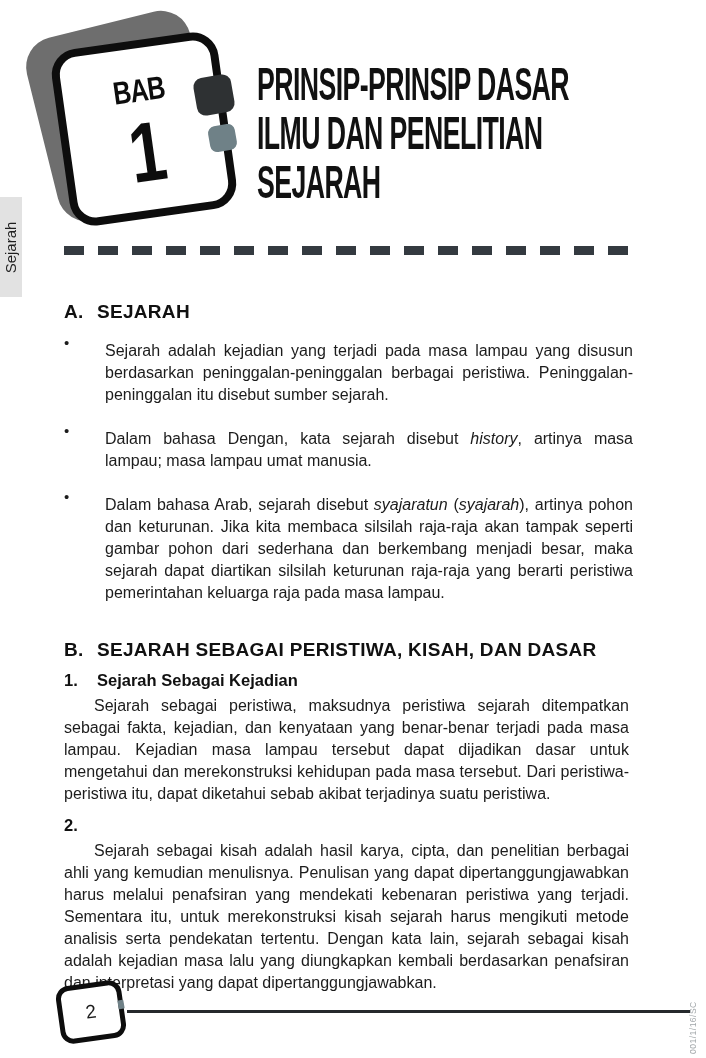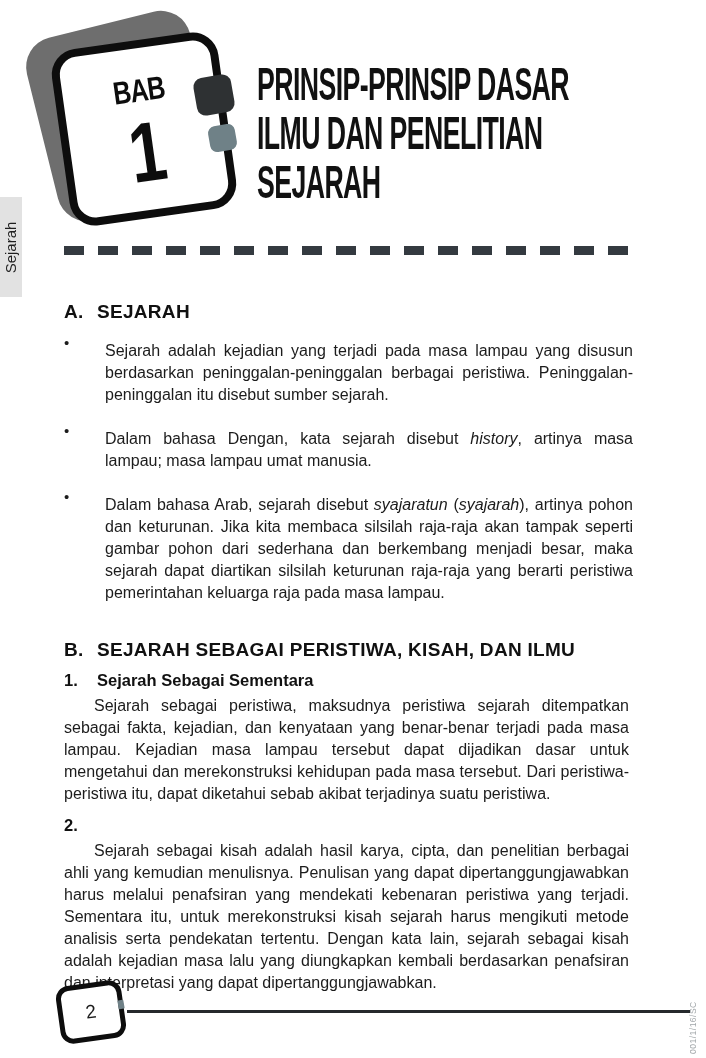--- a/index.html
+++ b/index.html
@@ -141,26 +141,26 @@
       <p class="btxt"><span>Dalam bahasa Dengan, kata sejarah disebut </span><em>history</em><span>, artinya masa lampau; masa lampau umat manusia.</span></p>
     </div>
     <div class="bullet">
       <span class="marker">•</span>
       <p class="btxt"><span>Dalam bahasa Arab, sejarah disebut </span><em>syajaratun</em><span> (</span><em>syajarah</em><span>), artinya pohon dan keturunan. Jika kita membaca silsilah raja-raja akan tampak seperti gambar pohon dari sederhana dan berkembang menjadi besar, maka sejarah dapat diartikan silsilah keturunan raja-raja yang berarti peristiwa pemerintahan keluarga raja pada masa lampau.</span></p>
     </div>
   </div>
 
   <div class="sec-head b">
     <span class="num">B.</span>
-    <span>SEJARAH SEBAGAI PERISTIWA, KISAH, DAN ILMU</span>
+    <span>SEJARAH SEBAGAI PERISTIWA, KISAH, DAN DASAR</span>
   </div>
 
   <div class="sub-head">
     <span class="num">1.</span>
-    <span>Sejarah Sebagai Sementara</span>
+    <span>Sejarah Sebagai Kejadian</span>
   </div>
   <p class="para">Sejarah sebagai peristiwa, maksudnya peristiwa sejarah ditempatkan sebagai fakta, kejadian, dan kenyataan yang benar-benar terjadi pada masa lampau. Kejadian masa lampau tersebut dapat dijadikan dasar untuk mengetahui dan merekonstruksi kehidupan pada masa tersebut. Dari peristiwa-peristiwa itu, dapat diketahui sebab akibat terjadinya suatu peristiwa.</p>
 
   <div class="sub-head">
     <span class="num">2.</span>
   </div>
   <p class="para">Sejarah sebagai kisah adalah hasil karya, cipta, dan penelitian berbagai ahli yang kemudian menulisnya. Penulisan yang dapat dipertanggungjawabkan harus melalui penafsiran yang mendekati kebenaran peristiwa yang terjadi. Sementara itu, untuk merekonstruksi kisah sejarah harus mengikuti metode analisis serta pendekatan tertentu. Dengan kata lain, sejarah sebagai kisah adalah kejadian masa lalu yang diungkapkan kembali berdasarkan penafsiran dan interpretasi yang dapat dipertanggungjawabkan.</p>
 
 </div>
 

